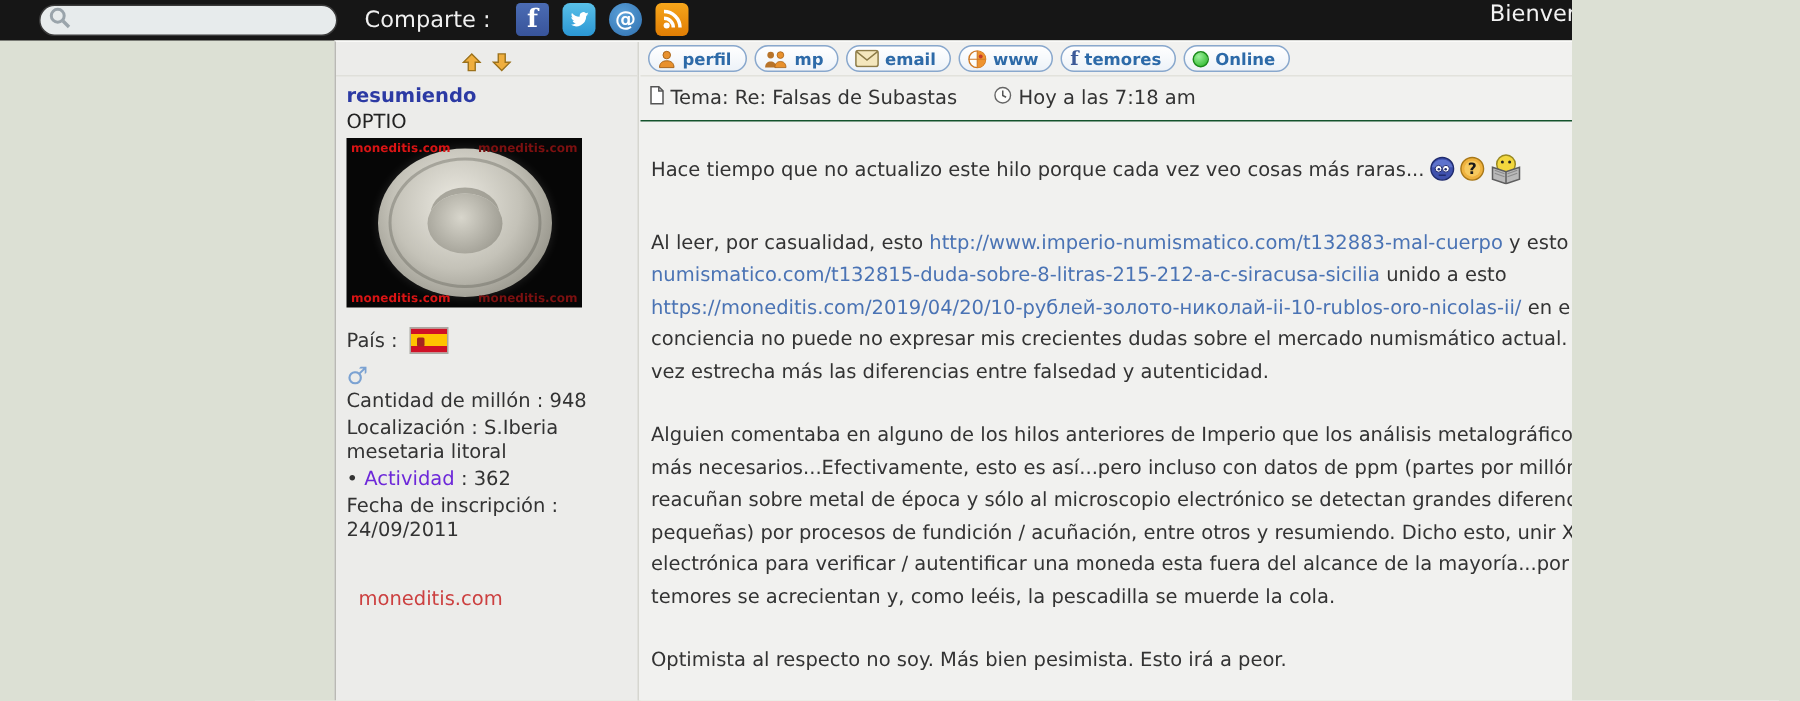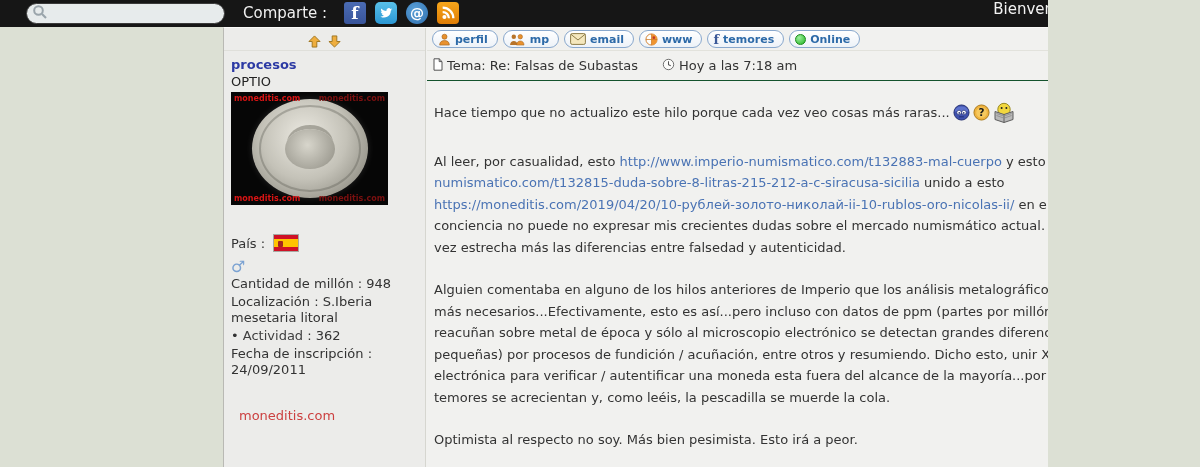--- a/index.html
+++ b/index.html
@@ -36,26 +36,26 @@
   .coin { position:absolute; left:21px; top:7px; width:116px; height:99px; border-radius:50%;
           background:radial-gradient(circle at 45% 38%, #eceae2, #c4c2b8 48%, #98968c 78%, #6c6a62 100%);
           box-shadow:0 0 7px rgba(255,255,255,.12); }
   .coin::before { content:""; position:absolute; left:7px; top:6px; right:7px; bottom:6px; border-radius:50%; border:2px solid rgba(90,88,80,.35); }
   .coin::after { content:""; position:absolute; left:33px; top:30px; width:50px; height:40px; border-radius:50%;
           background:radial-gradient(circle at 45% 40%, #d8d6cc, #a5a399 70%, #8a887e); box-shadow:0 -6px 0 -2px rgba(120,118,108,.55); }
   .wm { position:absolute; font:bold 8px "DejaVu Sans",sans-serif; color:#d91414; }
   .wm.tr,.wm.br { color:#7c1010; }
   .wm.tl { left:3px; top:2px; } .wm.tr { right:3px; top:2px; }
   .wm.bl { left:3px; bottom:2px; } .wm.br { right:3px; bottom:2px; }
-  .country-row { display:flex; align-items:center; gap:8px; margin-top:29px; }
+  .country-row { display:flex; align-items:center; gap:8px; margin-top:13px; }
   .flag-es { width:26px; height:18px; border:1px solid #a8a8a2; background:linear-gradient(180deg,#cf1126 0 25%,#ffc400 25% 75%,#cf1126 75%); position:relative; }
   .flag-es::after { content:""; position:absolute; left:4px; top:6px; width:5px; height:6px; background:#a5261f; border-radius:1px; }
   .gender { margin-top:8px; color:#7ba2d2; font-size:16px; line-height:14px; }
   .pline { margin-top:2px; line-height:16px; }
-  .act-label { color:#404040; }
+  .act-label { color:#6d28d9; }
   .website-link { display:inline-block; margin:30px 0 0 8px; color:#cc4040; font-size:13px; cursor:pointer; text-decoration:none; }
 
   
   .toolbar-row { height:23px; border-bottom:1px solid #e2e2dc; display:flex; align-items:center; gap:5px; padding-left:5px; }
   .pill { height:18px; display:inline-flex; align-items:center; gap:4px; padding:0 9px 0 5px; border:1px solid #89a8cd; border-radius:9px;
           background:linear-gradient(#ffffff,#edf2f8); color:#2d6aa8; font-size:11px; font-weight:bold; cursor:pointer; white-space:nowrap; }
   .header-row { position:relative; height:30px; border-bottom:1px solid #14532d; display:flex; align-items:center; padding-left:6px; font-size:13px; color:#333; }
   .header-row .time { margin-left:24px; display:flex; align-items:center; gap:4px; }
   .topic { display:flex; align-items:center; gap:4px; }
   .quote-btn { position:absolute; right:7px; top:4px; }
@@ -118,21 +118,21 @@
               <path d="M7 1 L13 7 H9.5 V13 H4.5 V7 H1 Z" fill="#efae3e" stroke="#9c721c" stroke-width="1"></path>
             </svg>
         </span>
         <span class="nav-arrow">
           <svg width="13" height="13" viewBox="0 0 14 14">
               <path d="M7 13 L1 7 H4.5 V1 H9.5 V7 H13 Z" fill="#efae3e" stroke="#9c721c" stroke-width="1"></path>
             </svg>
         </span>
       </div>
       <div class="profile-body">
-        <div class="username">procesos</div>
+        <div class="username">resumiendo</div>
         <div class="rank">OPTIO</div>
         <div class="avatar">
           <div class="coin"></div>
           <span class="wm tl">moneditis.com</span>
           <span class="wm tr">moneditis.com</span>
           <span class="wm bl">moneditis.com</span>
           <span class="wm br">moneditis.com</span>
         </div>
         <div class="country-row">
           <span>País :</span>

